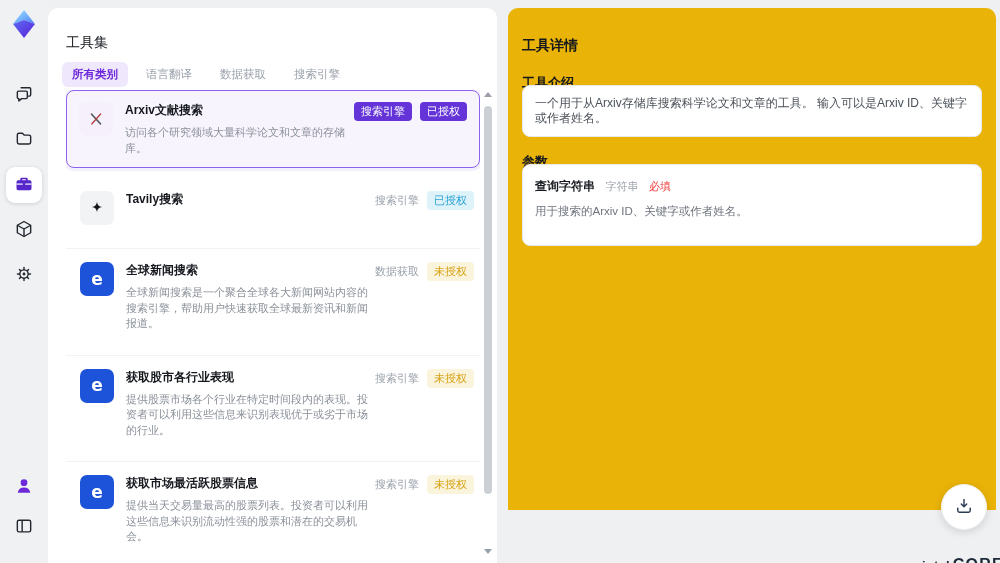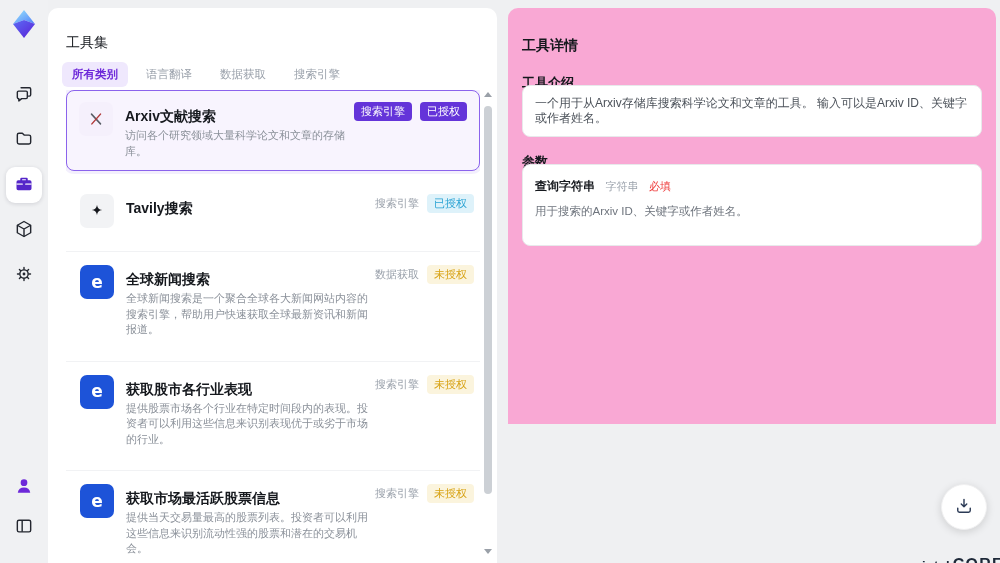--- a/index.html
+++ b/index.html
@@ -33,41 +33,41 @@
 
   .tool-icon{width:34px;height:34px;border-radius:7px;flex:none;display:flex;align-items:center;justify-content:center;}
   .ic-arxiv{background:#f5f0fc;}
   .ic-tavily{background:#f2f3f5;}
   .ic-blue{background:#1d53d8;}
   .ic-gray{background:#f2f3f5;}
   .e-glyph{color:#fff;font-weight:800;font-size:17px;line-height:1;font-family:"DejaVu Sans",sans-serif;}
 
   .tool-body{flex:1;min-width:0;}
   .tool-head{display:flex;justify-content:space-between;align-items:flex-start;}
-  .tool-title{font-size:14px;font-weight:700;line-height:16px;color:#15181d;margin-top:6px;}
+  .tool-title{font-size:12px;font-weight:700;line-height:16px;color:#15181d;}
   .tool-tags{display:flex;gap:8px;align-items:center;flex:none;margin-left:8px;}
   .tool-desc{margin-top:4px;font-size:11px;line-height:15.5px;color:#8a9099;max-width:246px;}
   .desc-narrow{max-width:236px;}
 
   .badge{font-size:11px;line-height:1;padding:4px 7px;border-radius:4px;white-space:nowrap;}
   .badge-solid{background:#6434d9;color:#fff;}
   .badge-cyan{background:#def2fa;color:#2aa3d3;}
   .badge-amber{background:#fbf4dd;color:#d7a213;}
   .cat{font-size:11px;color:#9aa1ab;white-space:nowrap;}
 
   
   .lc-scroll{position:absolute;right:4px;top:84px;width:10px;height:462px;}
   .sb-up{width:0;height:0;border-left:4px solid transparent;border-right:4px solid transparent;
          border-bottom:5px solid #9aa0a8;margin:0 auto;cursor:pointer;}
   .sb-down{width:0;height:0;border-left:4px solid transparent;border-right:4px solid transparent;
          border-top:5px solid #9aa0a8;margin:4px auto 0;cursor:pointer;}
   .sb-thumb{position:absolute;left:1px;top:14px;width:8px;height:388px;background:#ccd0d5;border-radius:4px;cursor:pointer;}
 
   
-  .right-card{position:absolute;left:508px;top:8px;width:488px;height:416px;background:#f9a8d4;
+  .right-card{position:absolute;left:508px;top:8px;width:488px;height:502px;background:#eab308;
               border-radius:10px 10px 0 0;}
   .rc-title{position:absolute;left:14px;top:17px;font-size:14px;font-weight:700;}
   .rc-h3{position:absolute;left:14px;font-size:13px;font-weight:700;}
   .h-intro{top:53px;}
   .h-params{top:132px;}
   .pbox{position:absolute;left:14px;right:14px;border:1px solid #e8e9eb;border-radius:8px;background:#fff;}
   .pbox1{top:77px;padding:10px 12px;font-size:12px;color:#4c525a;line-height:15px;}
   .pbox2{top:156px;padding:11px 12px 26px;}
   .param-name{font-weight:700;font-size:12px;color:#15181d;}
   .param-type{color:#9aa1ab;font-size:11px;margin-left:6px;}

